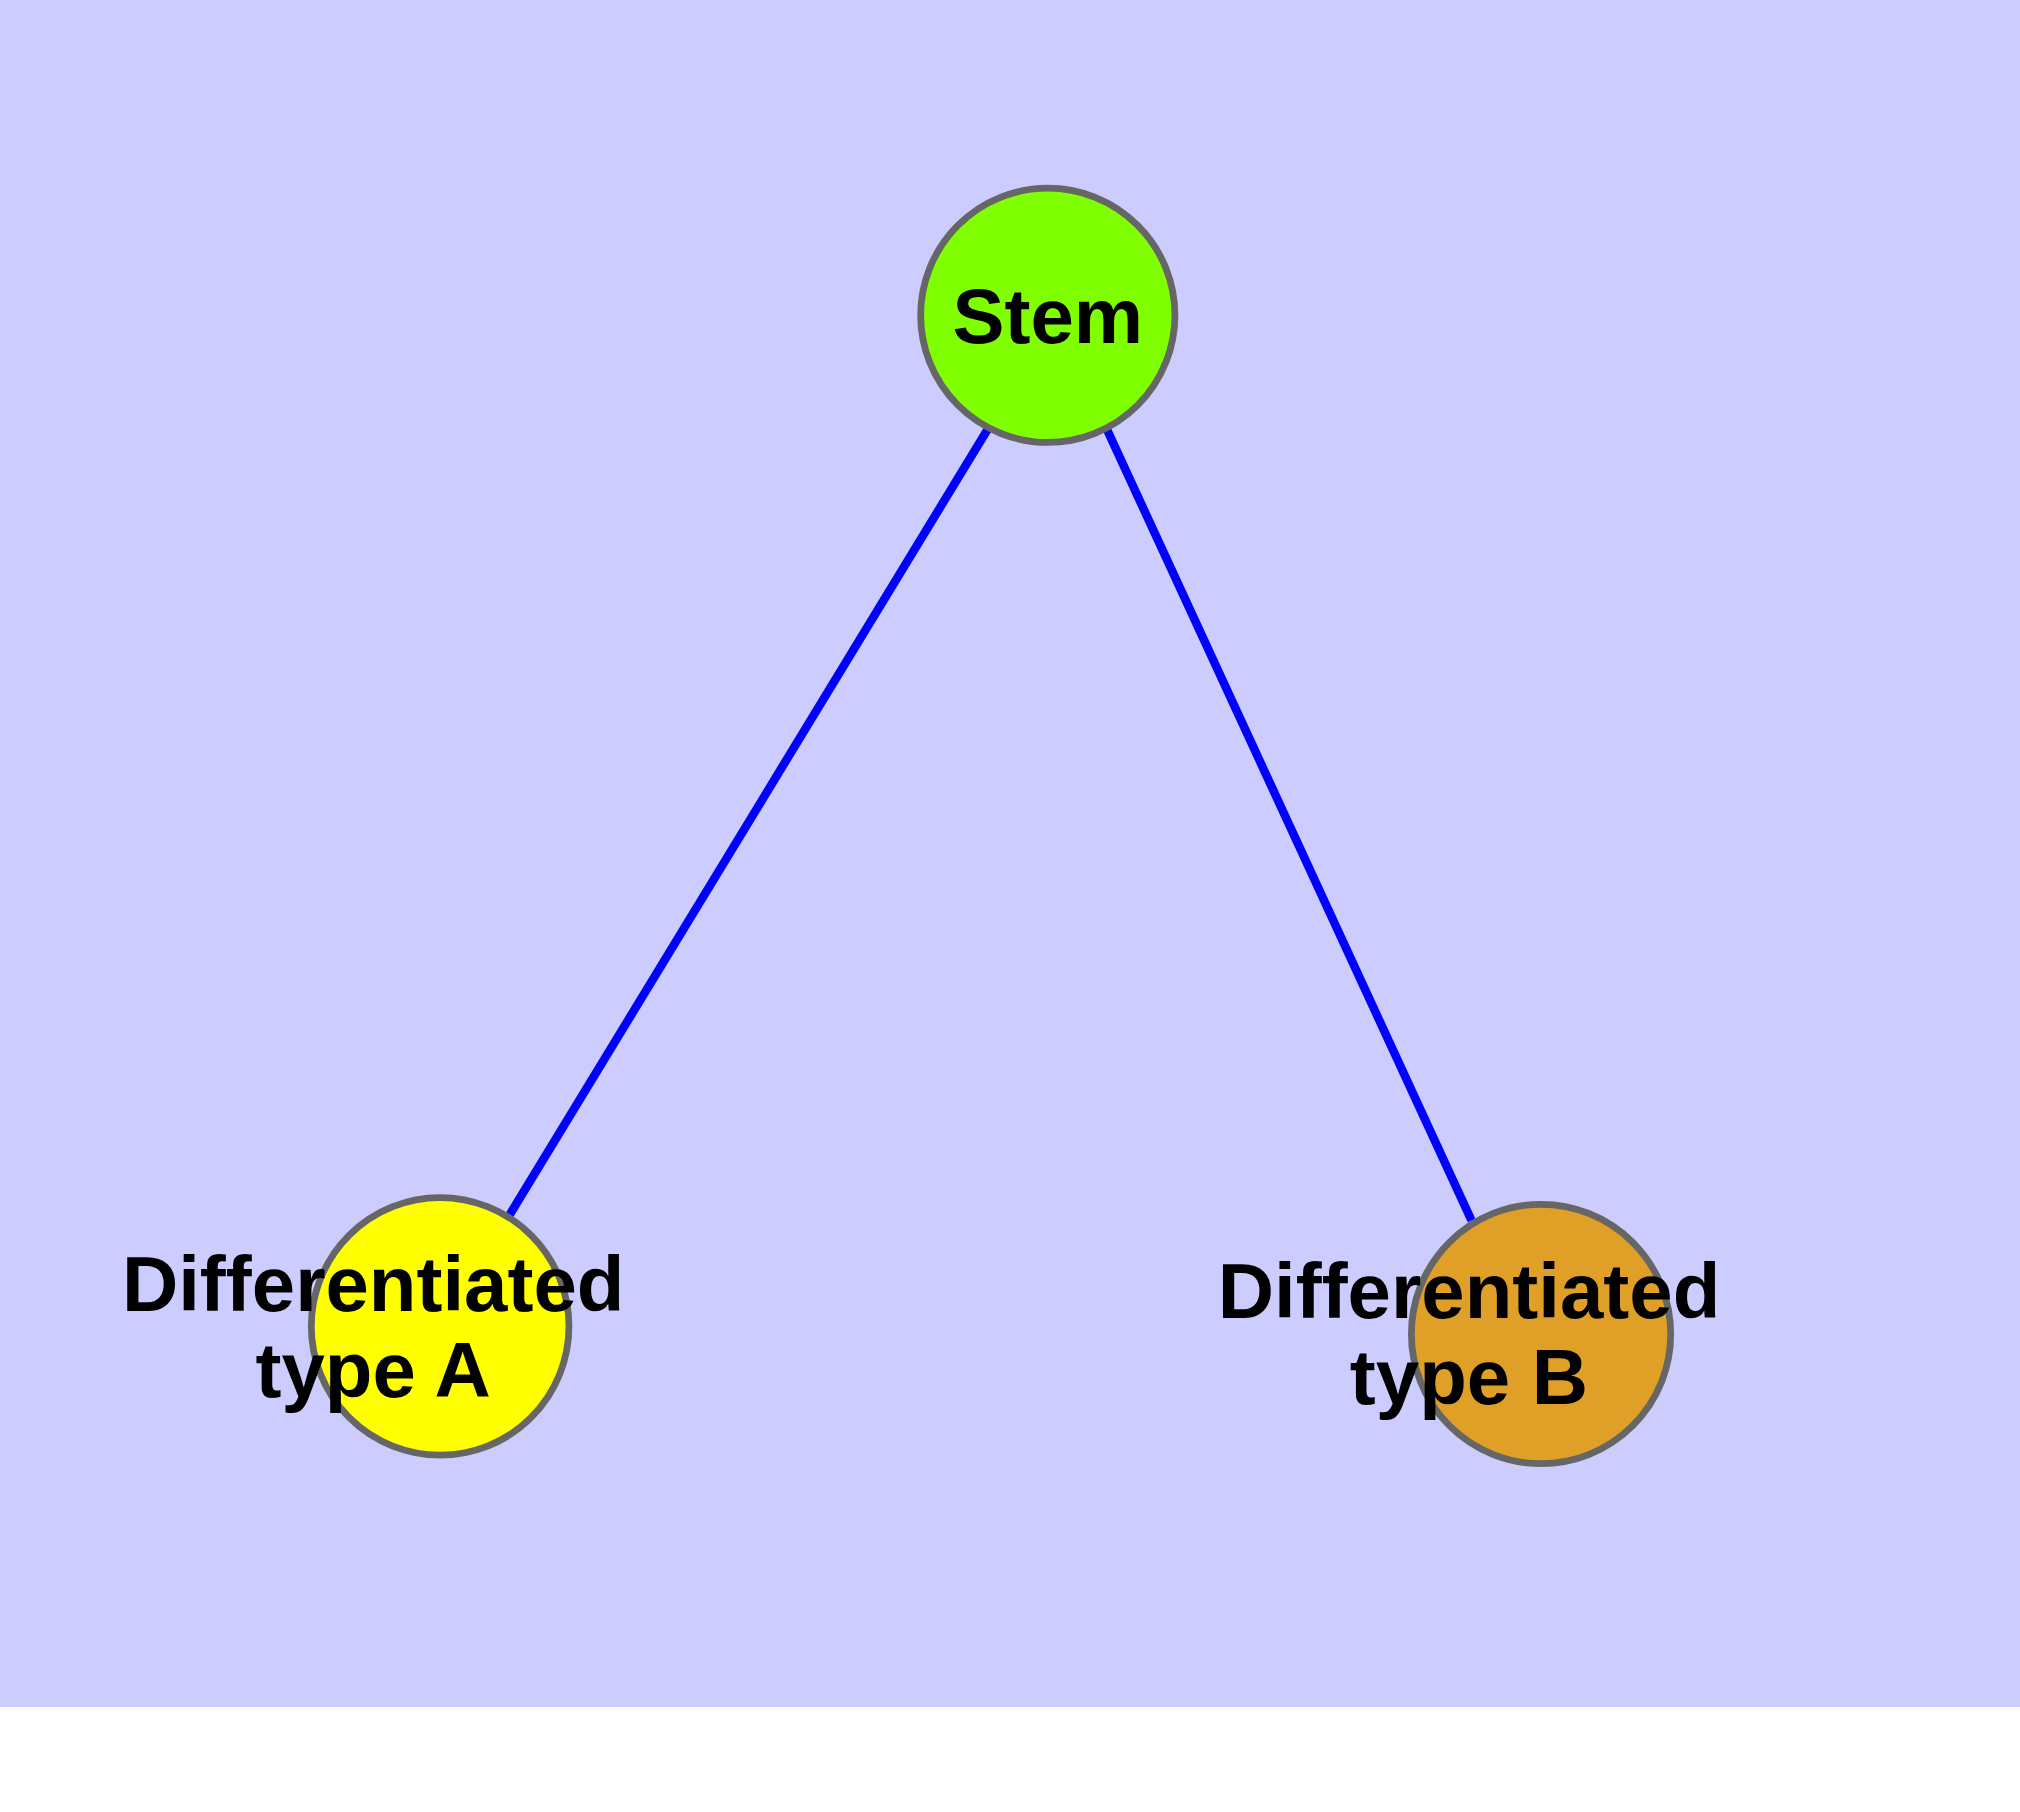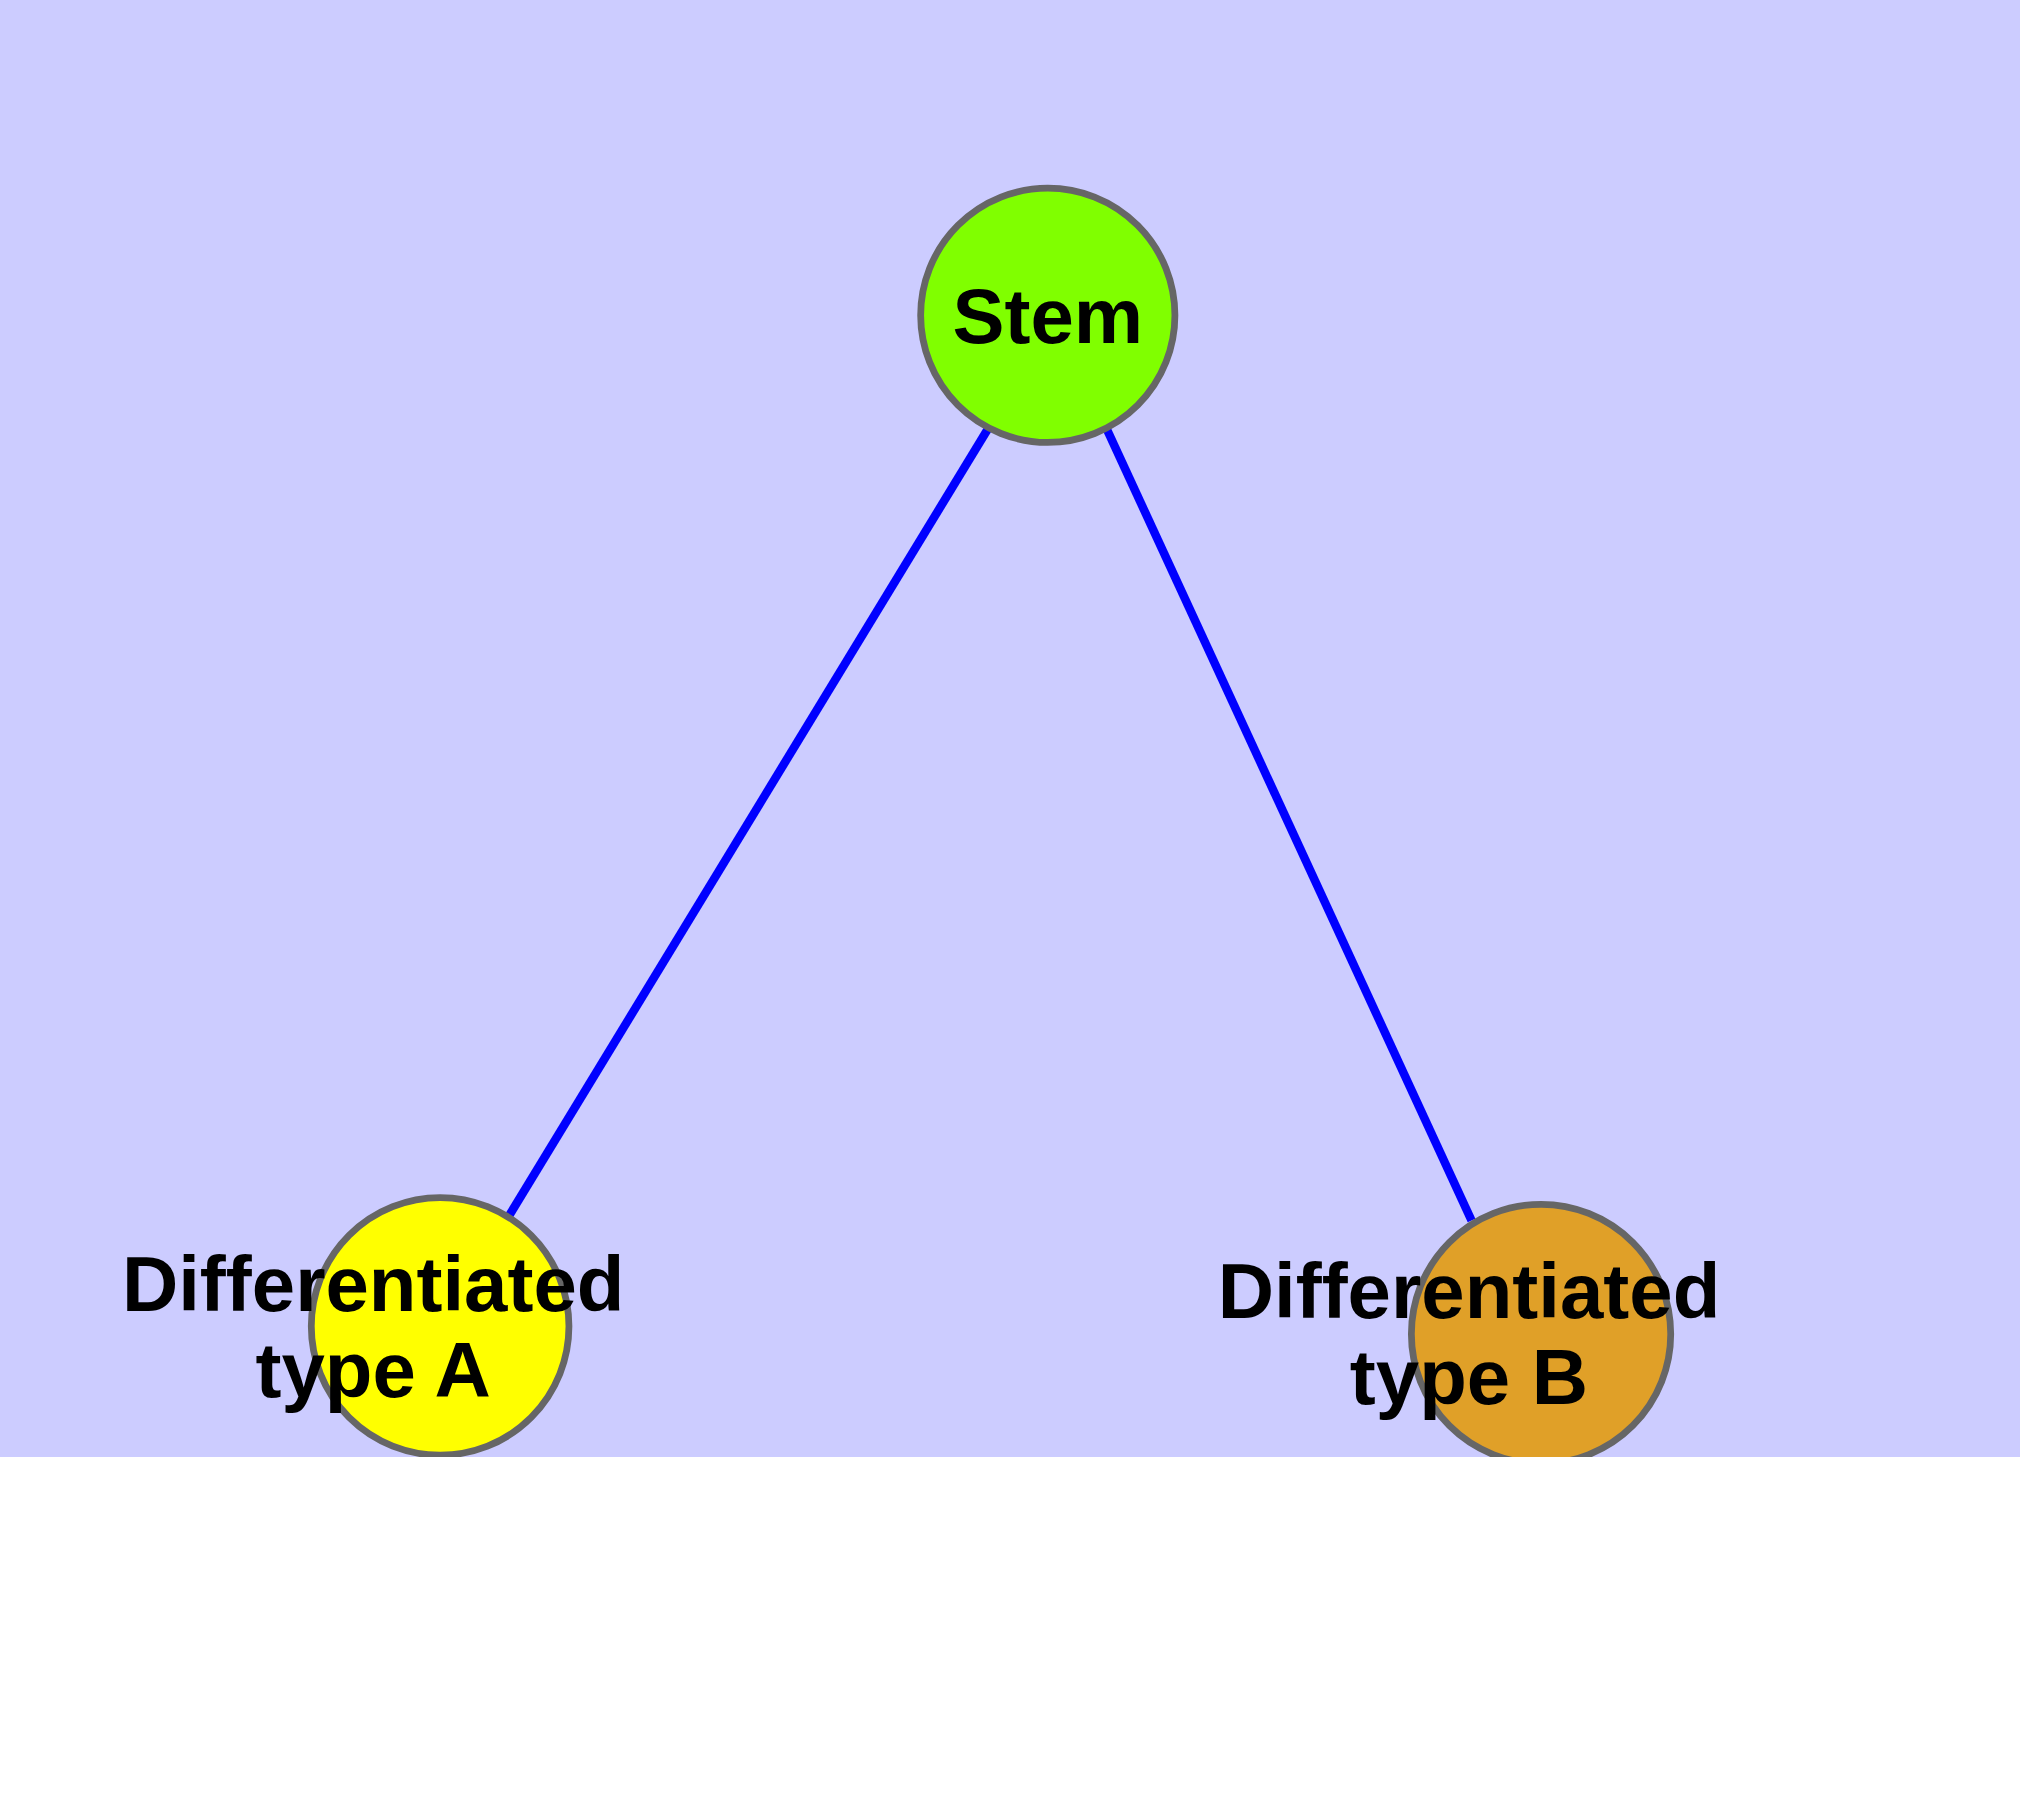--- a/index.html
+++ b/index.html
@@ -3,21 +3,21 @@
 <meta charset="utf-8">
 <style>
   html, body {
     margin: 0;
     padding: 0;
     background: #ffffff;
   }
   #canvas {
     position: relative;
     width: 2021px;
-    height: 1457px;
+    height: 1707px;
     background: #b91c1c;
     overflow: hidden;
     font-family: "Liberation Sans", sans-serif;
   }
   #plot-bg {
     position: absolute;
     left: 0;
     top: 0;
     width: 2021px;
     height: 1805px;

